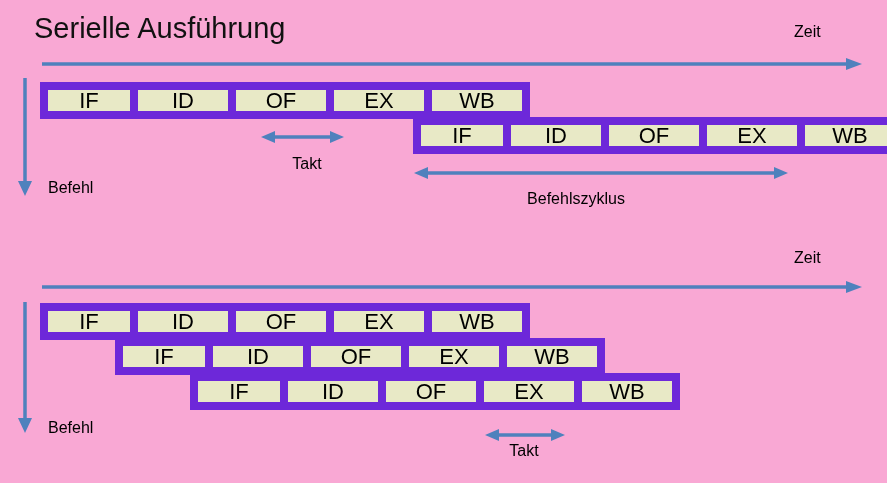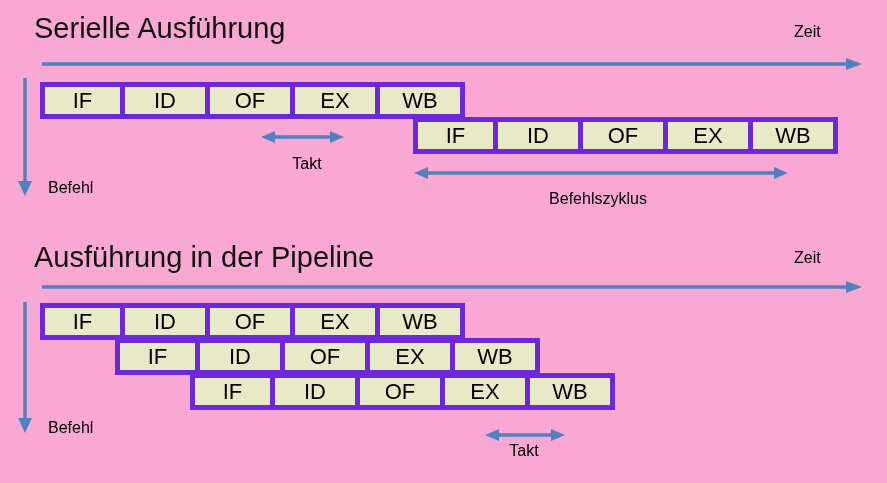--- a/index.html
+++ b/index.html
@@ -28,24 +28,24 @@
     line-height: 1.15;
     white-space: nowrap;
   }
   .lbl.centered { transform: translateX(-50%); }
   .stage-row {
     display: flex;
     position: absolute;
   }
   .stage-cell {
     box-sizing: border-box;
-    width: 85px;
+    width: 98px;
     height: 37px;
     background: #E8E9C6;
-    border: 5px solid #6d28d9;
+    border: 8px solid #6d28d9;
     display: flex;
     align-items: center;
     justify-content: center;
     font-size: 22px;
   }
   .stage-cell + .stage-cell { border-left: none; }
   svg.arrow { position: absolute; overflow: visible; }
   svg.arrow line { stroke: #4F81BD; }
   svg.arrow polygon { fill: #4F81BD; }
 </style>
@@ -91,23 +91,22 @@
     <div class="stage-cell">OF</div>
     <div class="stage-cell">EX</div>
     <div class="stage-cell">WB</div>
   </div>
 
   <svg class="arrow" style="left:413px; top:166px;" width="376" height="14" viewBox="0 0 376 14">
     <line x1="13" y1="7" x2="363" y2="7" stroke-width="3.5"></line>
     <polygon points="15,1 15,13 1,7"></polygon>
     <polygon points="361,1 361,13 375,7"></polygon>
   </svg>
-  <div class="abs lbl centered" style="left:598px; top:190px;text-align:right;">Befehlszyklus</div>
+  <div class="abs lbl centered" style="left:576px; top:190px;text-align:right;">Befehlszyklus</div>
 
-  <div class="abs title" style="left:34px; top:242px;">Ausführung in der Pipeline</div>
 
   <div class="abs lbl" style="left:794px; top:249px;">Zeit</div>
 
   <svg class="arrow" style="left:42px; top:280px;" width="822" height="14" viewBox="0 0 822 14">
     <line x1="0" y1="7" x2="806" y2="7" stroke-width="3.5"></line>
     <polygon points="804,1 804,13 820,7"></polygon>
   </svg>
 
   <svg class="arrow" style="left:17px; top:302px;" width="16" height="133" viewBox="0 0 16 133">
     <line x1="8" y1="0" x2="8" y2="118" stroke-width="3.5"></line>

